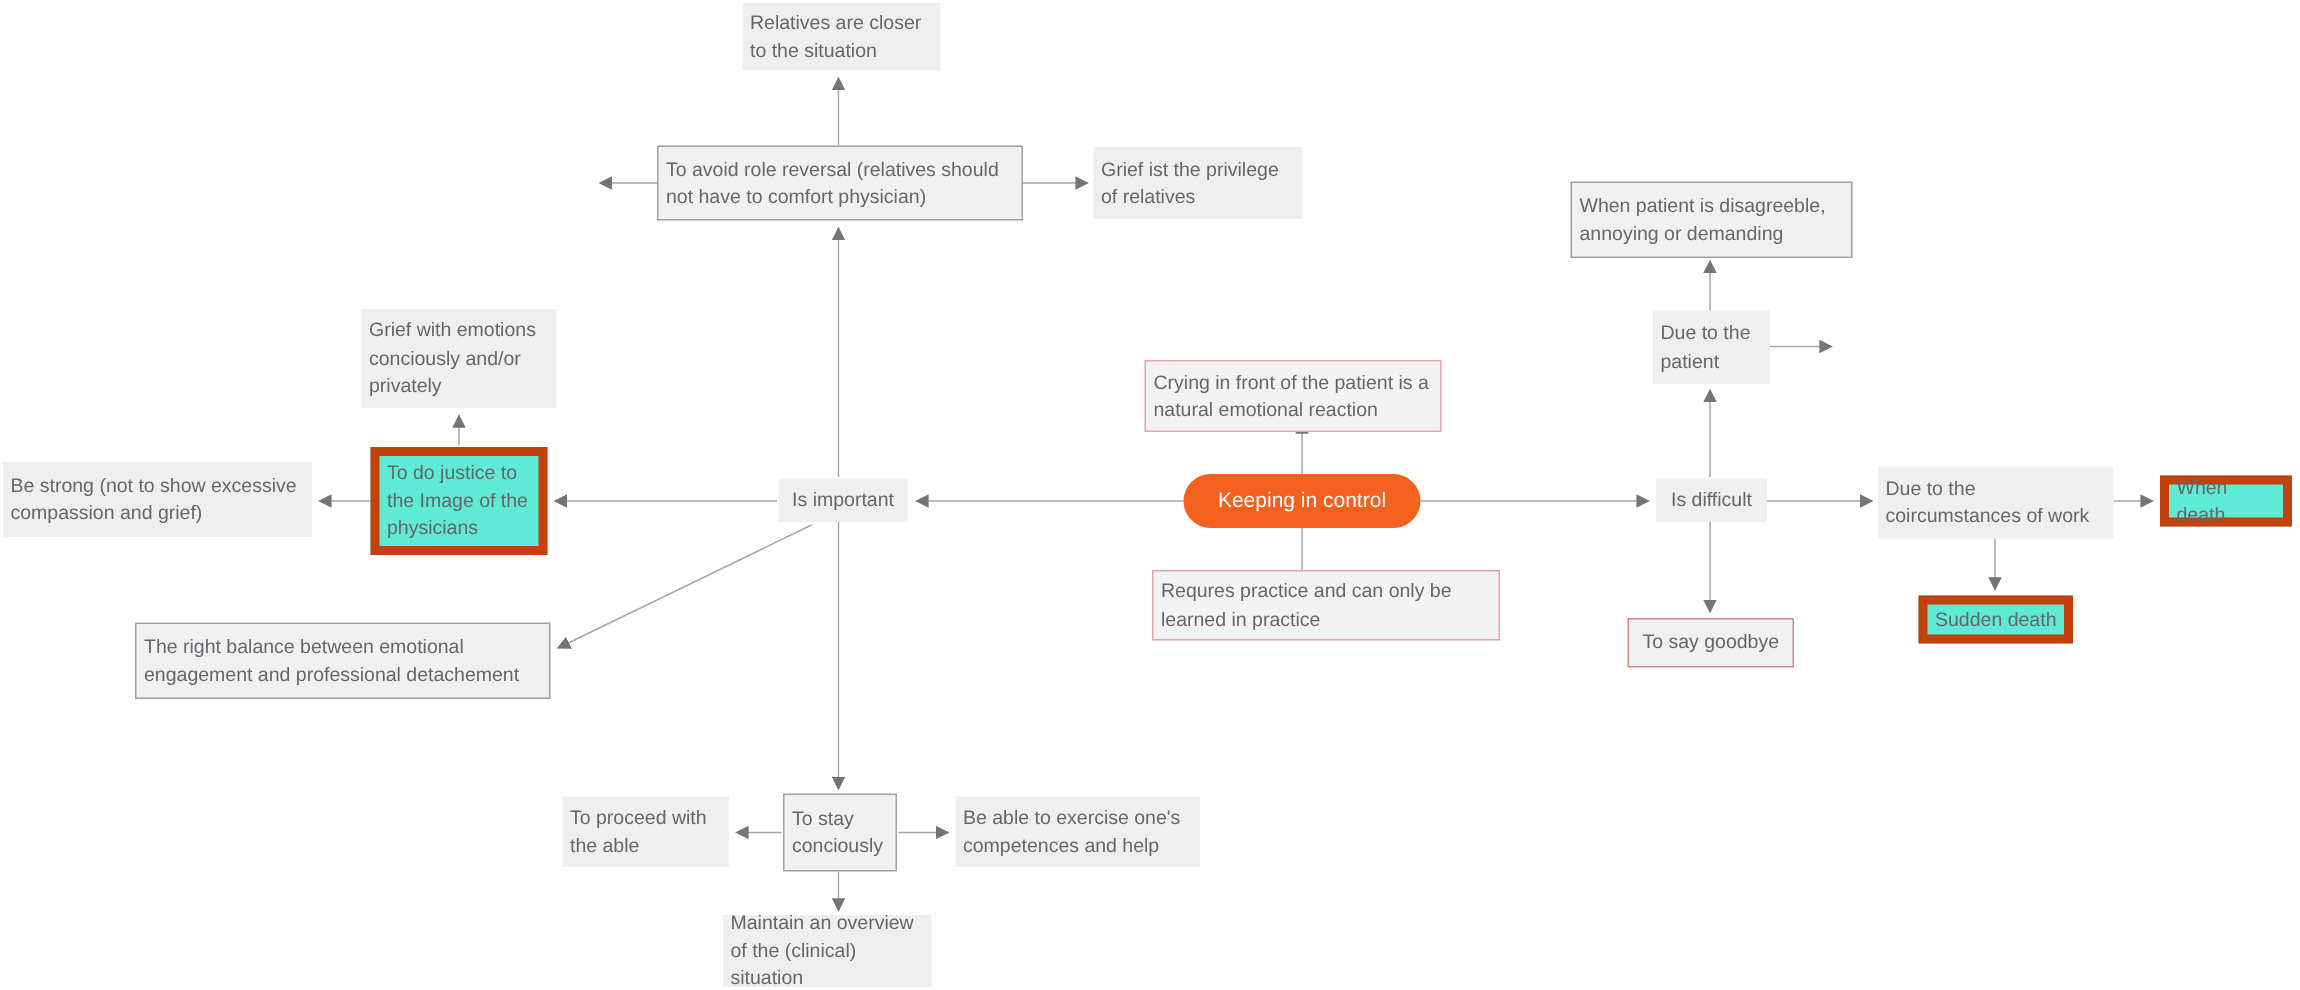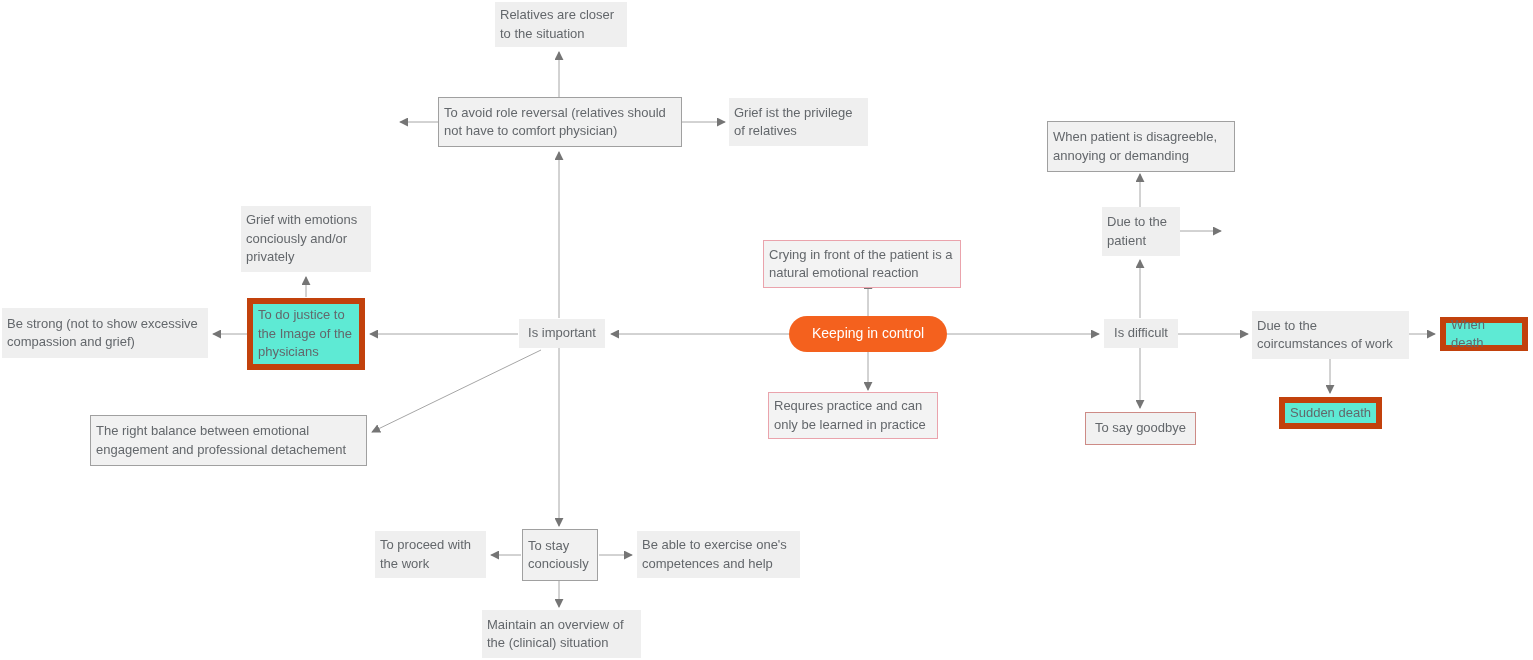--- a/index.html
+++ b/index.html
@@ -64,36 +64,36 @@
     <line x1="1409" y1="334" x2="1435" y2="334" marker-end="url(#ah)"></line>
     <line x1="1330" y1="359" x2="1330" y2="393" marker-end="url(#ah)"></line>
   </svg>
 
   <div class="node root" style="left:789px;top:316px;width:158px;height:36px">Keeping in control</div>
 
   <div class="node" style="left:519px;top:319px;width:86px;height:29px">Is important</div>
   <div class="node" style="left:1104px;top:319px;width:74px;height:29px">Is difficult</div>
 
   <div class="node pink" style="left:763px;top:240px;width:198px;height:48px">Crying in front of the patient is a natural emotional reaction</div>
-  <div class="node pink" style="left:768px;top:392px;width:170px;height:47px">Requres practice and can only be learned in practice</div>
+  <div class="node pink" style="left:768px;top:380px;width:232px;height:47px">Requres practice and can only be learned in practice</div>
 
   <div class="node outlined" style="left:438px;top:97px;width:244px;height:50px">To avoid role reversal (relatives should not have to comfort physician)</div>
   <div class="node" style="left:495px;top:2px;width:132px;height:45px">Relatives are closer to the situation</div>
   <div class="node" style="left:729px;top:98px;width:139px;height:48px">Grief ist the privilege of relatives</div>
 
   <div class="node teal" style="left:247px;top:298px;width:118px;height:72px">To do justice to the Image of the physicians</div>
   <div class="node" style="left:241px;top:206px;width:130px;height:66px">Grief with emotions conciously and/or privately</div>
   <div class="node" style="left:2px;top:308px;width:206px;height:50px">Be strong (not to show excessive compassion and grief)</div>
 
   <div class="node outlined" style="left:90px;top:415px;width:277px;height:51px">The right balance between emotional engagement and professional detachement</div>
 
   <div class="node outlined" style="left:522px;top:529px;width:76px;height:52px">To stay conciously</div>
-  <div class="node" style="left:375px;top:531px;width:111px;height:47px">To proceed with the work</div>
+  <div class="node" style="left:375px;top:531px;width:111px;height:47px">To proceed with the able</div>
   <div class="node" style="left:637px;top:531px;width:163px;height:47px">Be able to exercise one's competences and help</div>
-  <div class="node" style="left:482px;top:610px;width:159px;height:48px">Maintain an overview of the (clinical) situation</div>
+  <div class="node" style="left:482px;top:610px;width:139px;height:48px">Maintain an overview of the (clinical) situation</div>
 
   <div class="node" style="left:1102px;top:207px;width:78px;height:49px">Due to the patient</div>
   <div class="node outlined" style="left:1047px;top:121px;width:188px;height:51px">When patient is disagreeble, annoying or demanding</div>
 
   <div class="node red" style="left:1085px;top:412px;width:111px;height:33px">To say goodbye</div>
 
   <div class="node" style="left:1252px;top:311px;width:157px;height:48px">Due to the coircumstances of work</div>
   <div class="node teal" style="left:1440px;top:317px;width:88px;height:34px">When death</div>
   <div class="node teal" style="left:1279px;top:397px;width:103px;height:32px">Sudden death</div>
 

